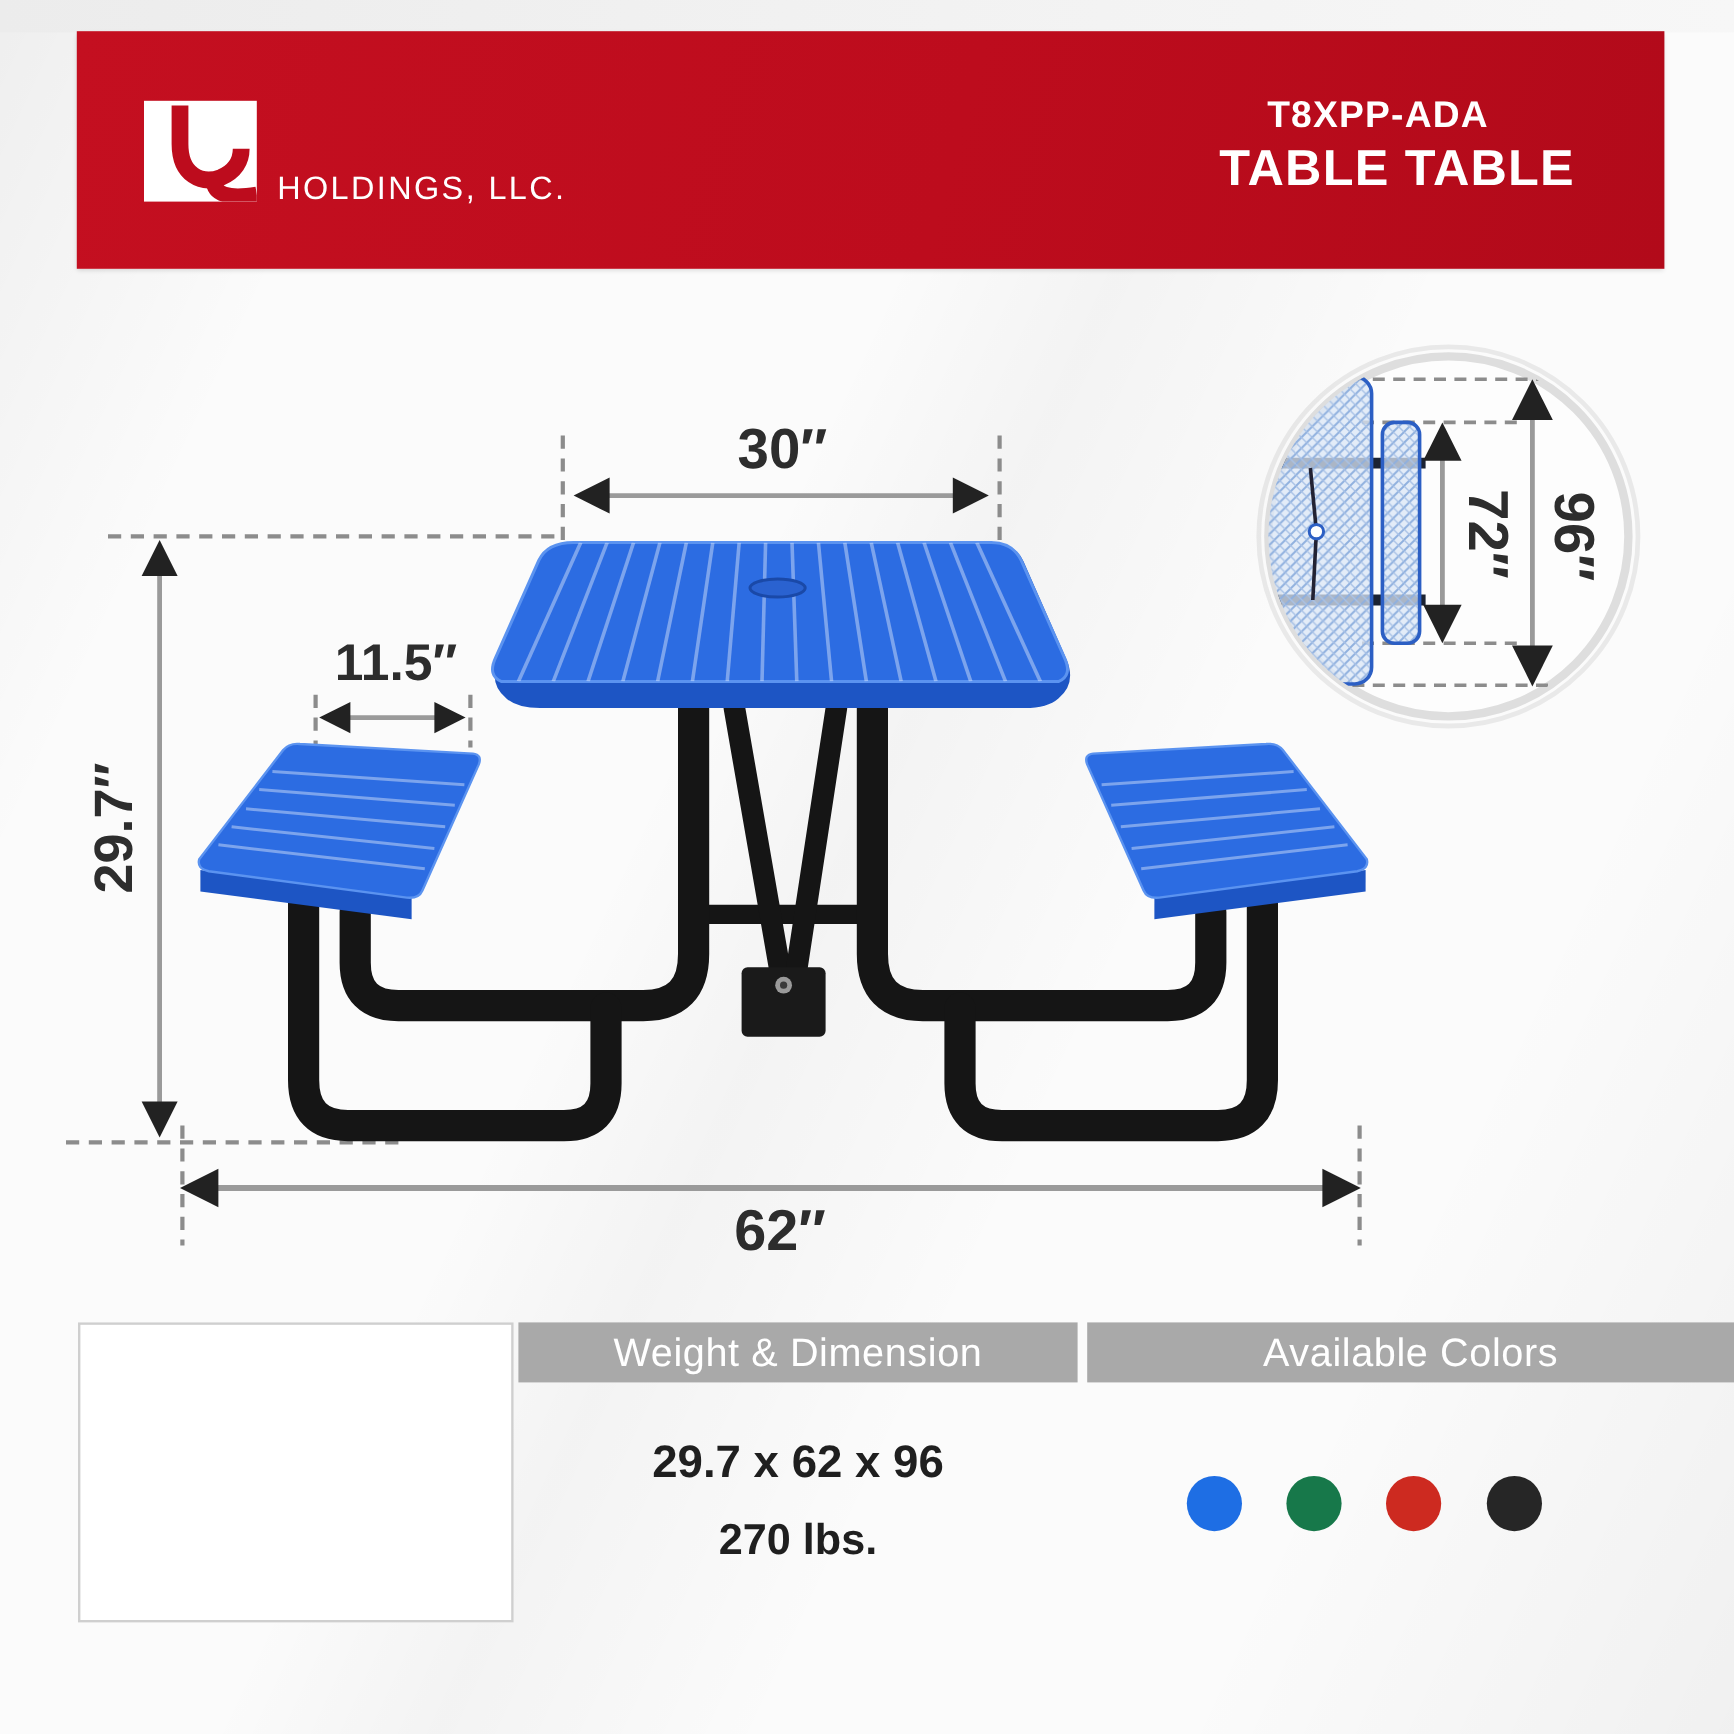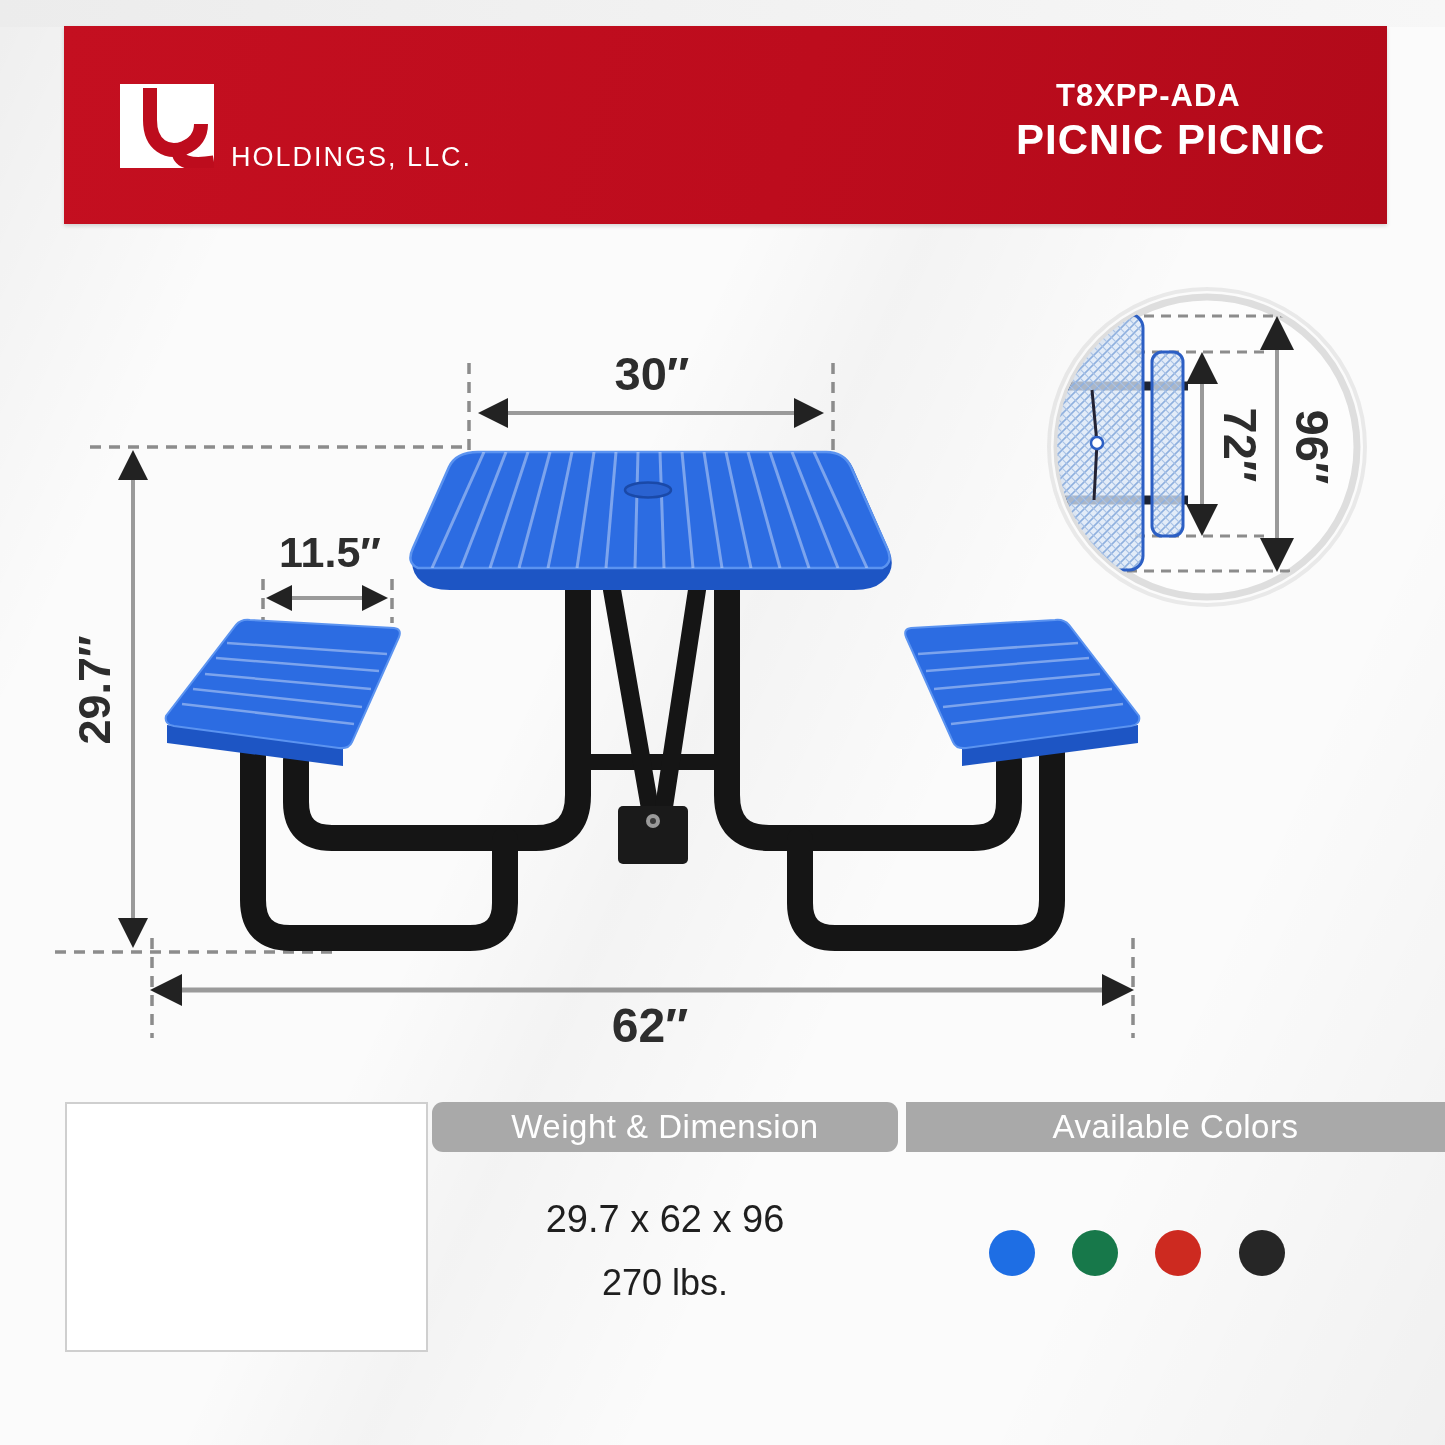--- a/index.html
+++ b/index.html
@@ -24,43 +24,43 @@
   .brand-tm{font-size:16px;vertical-align:28px;font-weight:700;}
   .brand-sub{position:absolute;left:167px;top:116px;color:#fff;font-weight:400;
     font-size:27px;letter-spacing:2px;white-space:nowrap;}
   .model{position:absolute;left:952px;top:52px;color:#fff;font-weight:700;font-size:31px;letter-spacing:1px;margin-left:40px;}
   .product{position:absolute;left:952px;top:90px;color:#fff;font-weight:700;font-size:42px;letter-spacing:1px;}
   
   .thumb-card{position:absolute;left:65px;top:1102px;width:363px;height:250px;
     background:#ffffff;border:2px solid #cfcfcf;box-sizing:border-box;}
   .bar{position:absolute;top:1102px;height:50px;background:#a9a9a9;color:#fff;
     font-size:33px;font-weight:400;text-align:center;line-height:50px;letter-spacing:0.5px;}
-  .bar1{left:432px;width:466px;border-radius:11px;}
+  .bar1{left:432px;width:466px;}
   .bar2{left:906px;width:539px;}
-  .spec{position:absolute;left:432px;width:466px;text-align:center;color:#1f1f1f;font-weight:400;}
+  .spec{position:absolute;left:432px;width:466px;text-align:center;color:#1f1f1f;font-weight:700;}
   .spec-dim{top:1198px;font-size:38px;}
   .spec-wt{top:1262px;font-size:36px;}
   svg{position:absolute;left:0;top:0;}
   .dimlabel{font-weight:700;fill:#2d2d2d;}
 </style>
 </head>
 <body>
 
 <div class="top-strip"></div>
 
 <div class="banner">
   <div class="logo-box">
     <svg width="94" height="84" viewBox="0 0 94 84">
       <path d="M 30 4 L 30 36 C 30 62 48 70 64 64 C 76 59 81 50 81 40" fill="none" stroke="#bd0c1d" stroke-width="14"></path>
       <path d="M 58 66 C 58 78 70 82 94 78" fill="none" stroke="#bd0c1d" stroke-width="13"></path>
     </svg>
   </div>
   <div class="brand-sub">HOLDINGS, LLC.</div>
   <div class="model">T8XPP-ADA</div>
-  <div class="product">PICNIC PICNIC</div>
+  <div class="product">TABLE TABLE</div>
 </div>
 
 <svg width="1445" height="1445" viewBox="0 0 1445 1445">
   <defs>
     <clipPath id="topclip">
       <path d="M 478 452 L 826 452 Q 844 452 851 467 L 887 548 Q 894 563 882 568 L 418 568 Q 406 563 413 548 L 449 467 Q 456 452 478 452 Z"></path>
     </clipPath>
     <clipPath id="insetclip">
         <circle cx="1207" cy="447" r="150"></circle>
       </clipPath>

